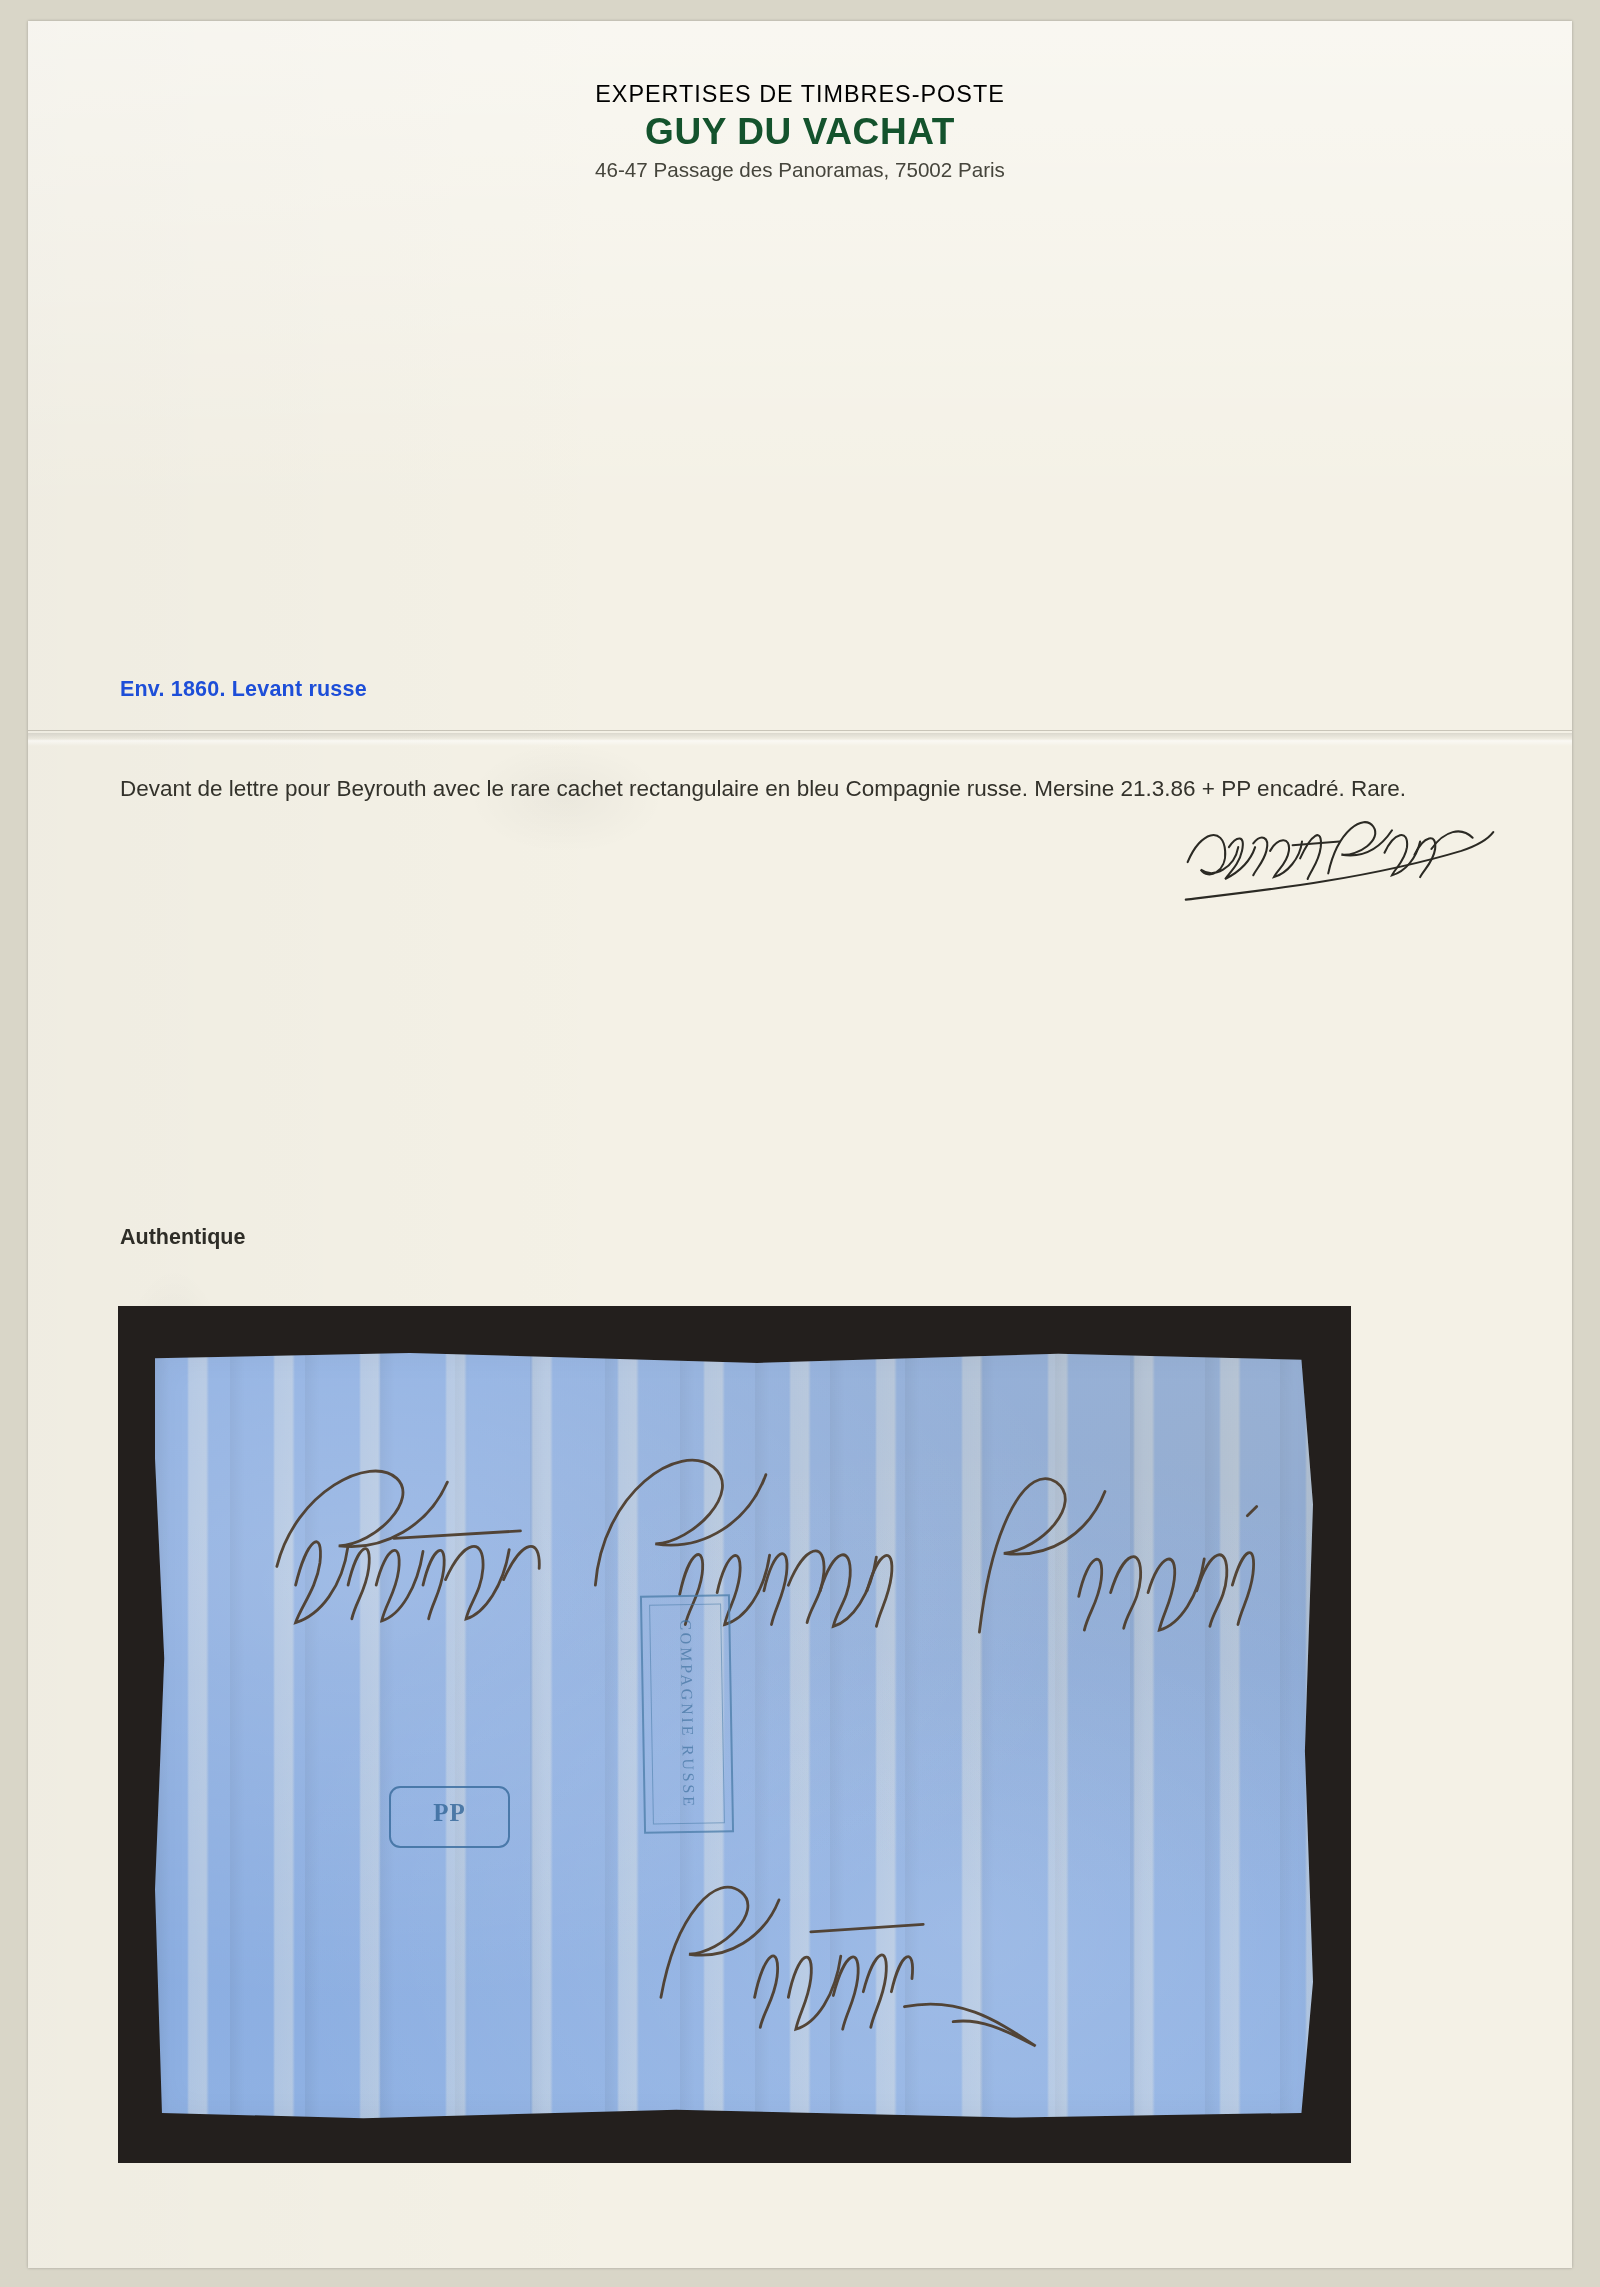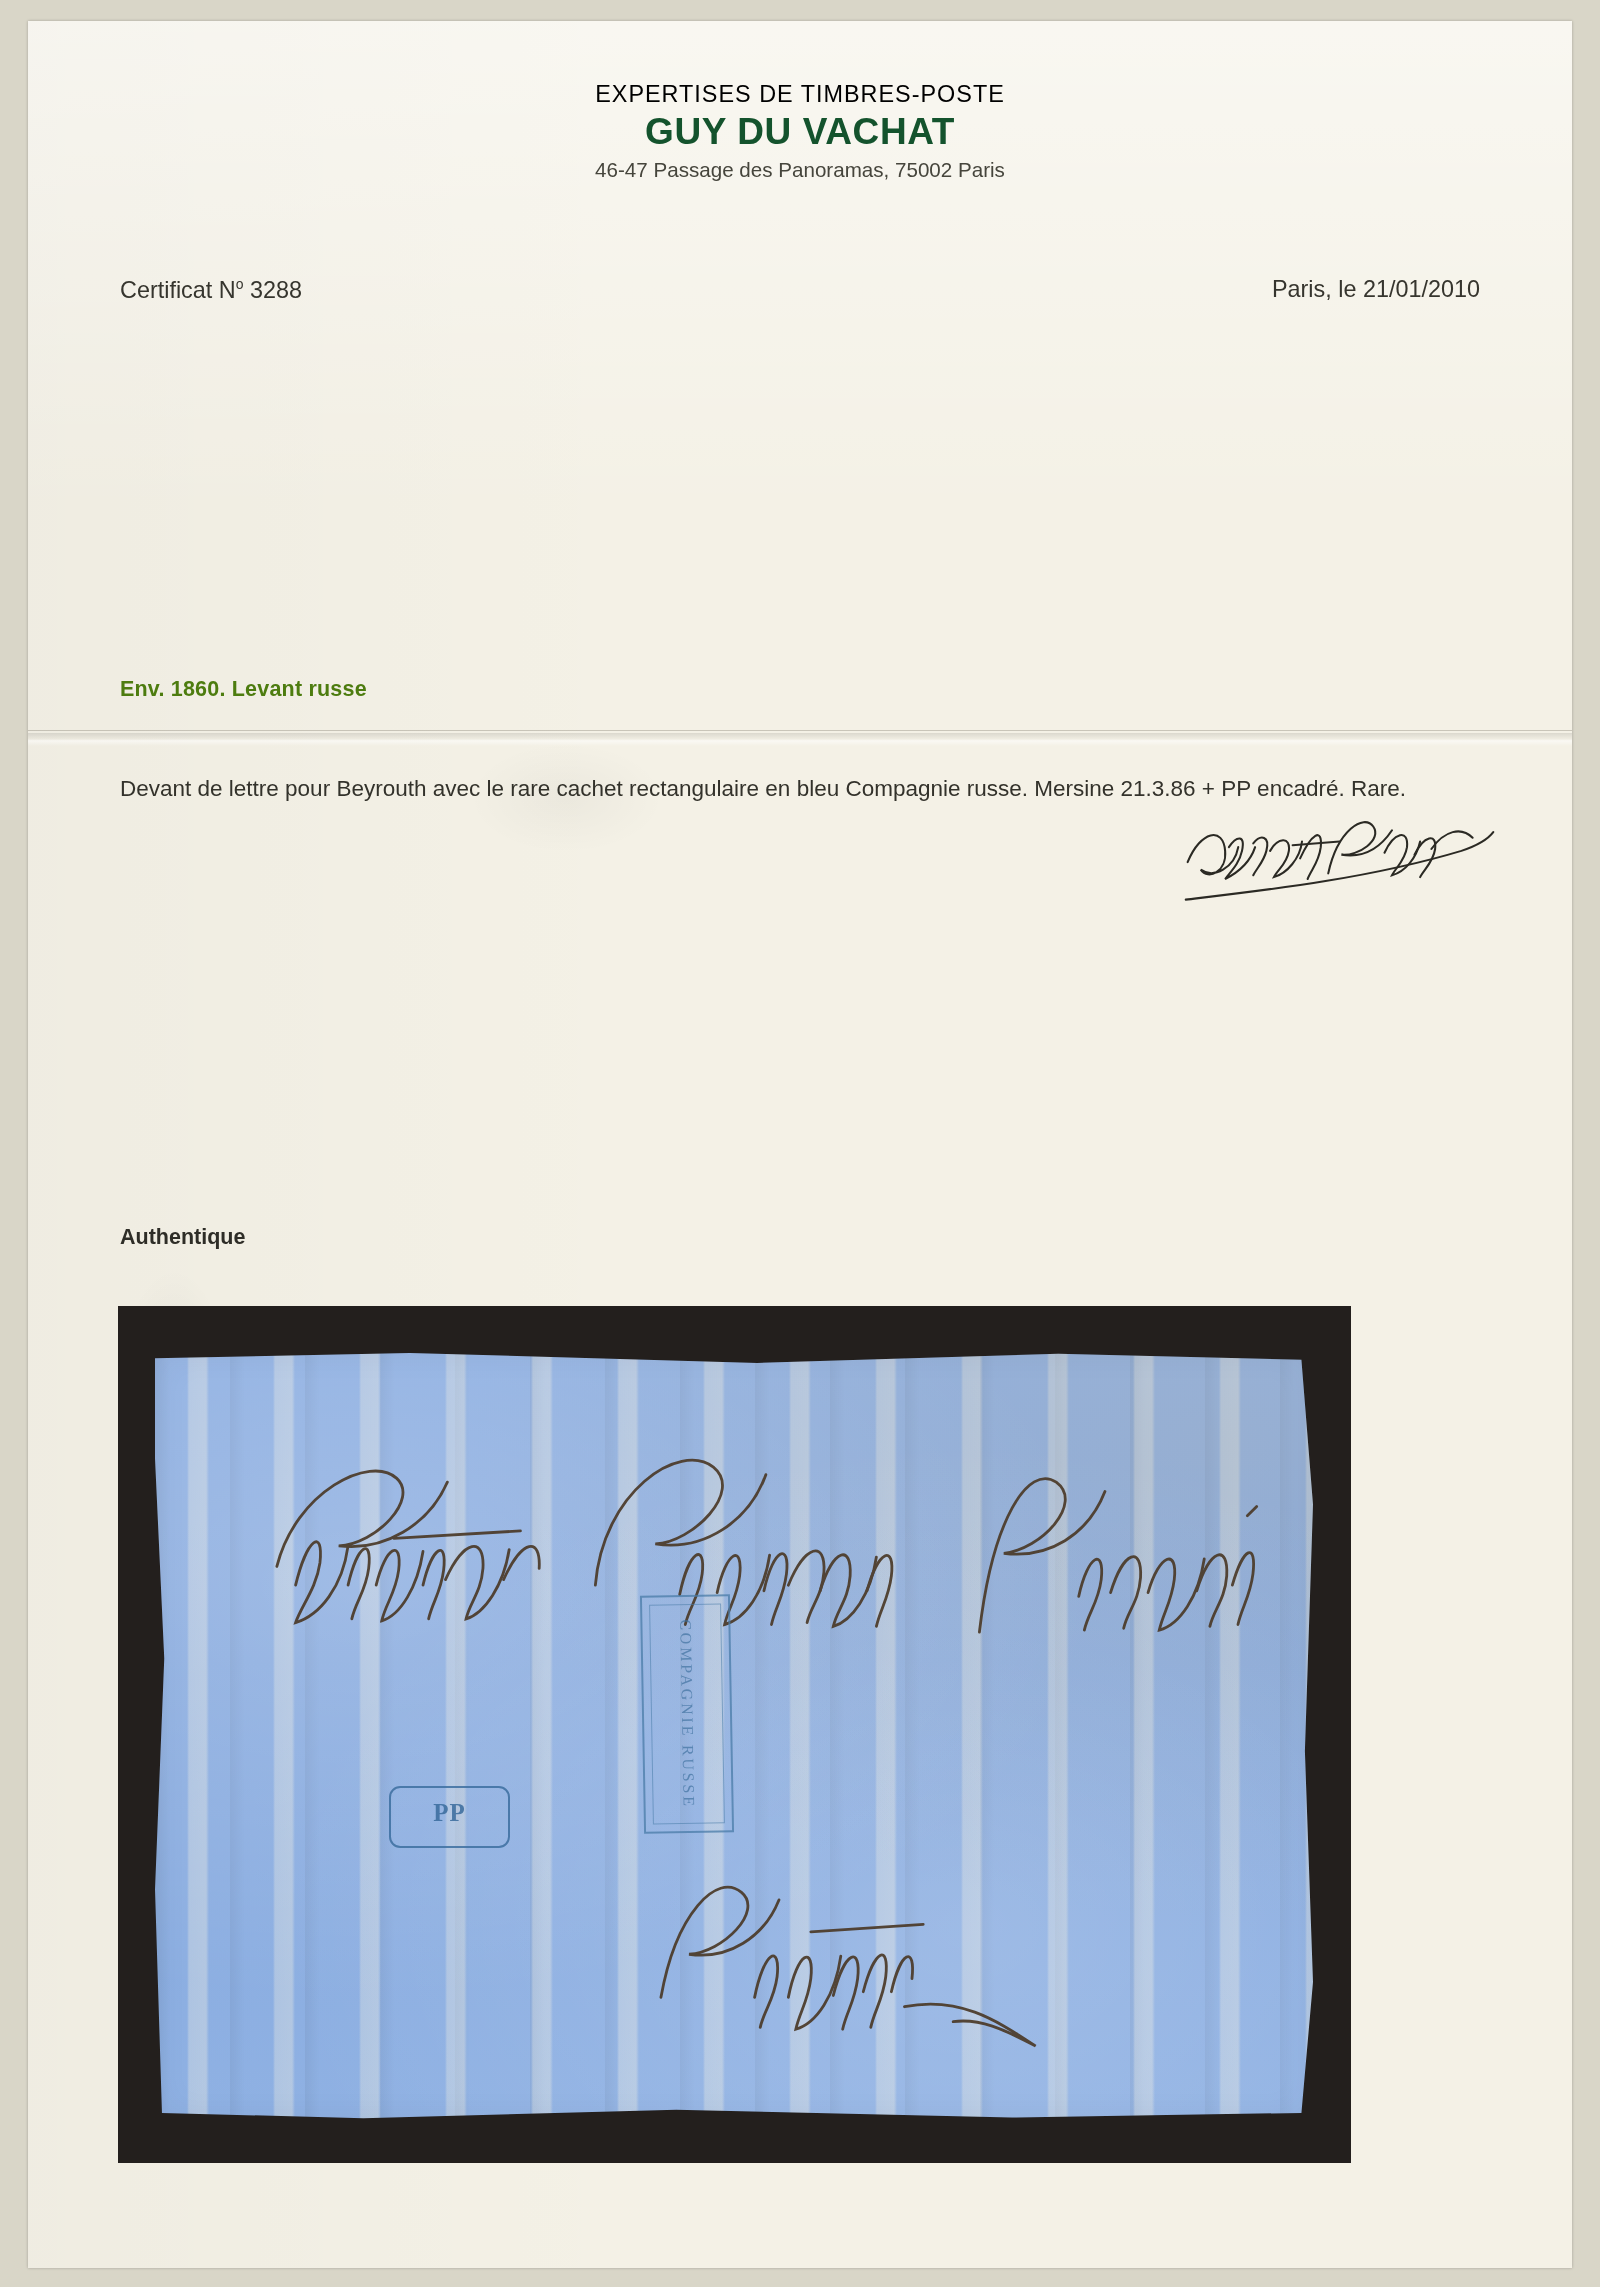--- a/index.html
+++ b/index.html
@@ -101,21 +101,21 @@
     vertical-align: super;
   }
 
   
   .title {
     position: absolute;
     left: 92px;
     top: 656px;
     font-size: 21.5px;
     font-weight: bold;
-    color: #4d7c0f;
+    color: #1d4ed8;
     letter-spacing: 0.2px;
   }
   .desc {
     position: absolute;
     left: 92px;
     top: 750px;
     width: 1330px;
     font-size: 22.5px;
     line-height: 1.62;
     color: #33322b;
@@ -265,24 +265,20 @@
 
 <div class="page">
   <div class="content">
 
     <div class="hdr">
       <div class="line1">EXPERTISES DE TIMBRES-POSTE</div>
       <div class="line2">GUY DU VACHAT</div>
       <div class="line3">46-47 Passage des Panoramas, 75002 Paris</div>
     </div>
 
-    <div class="certrow">
-      <div class="no"><span>Certificat N</span><sup>o</sup> <span>3288</span></div>
-      <div>Paris, le 21/01/2010</div>
-    </div>
 
     <div class="title">Env. 1860. Levant russe</div>
     <div class="desc">Devant de lettre pour Beyrouth avec le rare cachet rectangulaire en bleu Compagnie russe. Mersine 21.3.86 + PP encadré. Rare.</div>
 
     <div class="signature">
       <svg viewBox="0 0 340 160" width="319" height="150" aria-hidden="true">
         <g fill="none" stroke="#2b2a24" stroke-width="2.2" stroke-linecap="round">
           <path d="M8 78 C 22 44, 46 40, 48 66 C 50 88, 30 98, 22 86 C 36 96, 58 84, 62 62"></path>
           <path d="M52 62 C 60 50, 70 48, 66 66 C 63 80, 54 88, 48 96 C 60 90, 74 80, 80 62"></path>
           <path d="M78 58 C 86 48, 96 50, 92 66 C 89 78, 82 84, 78 92"></path>

